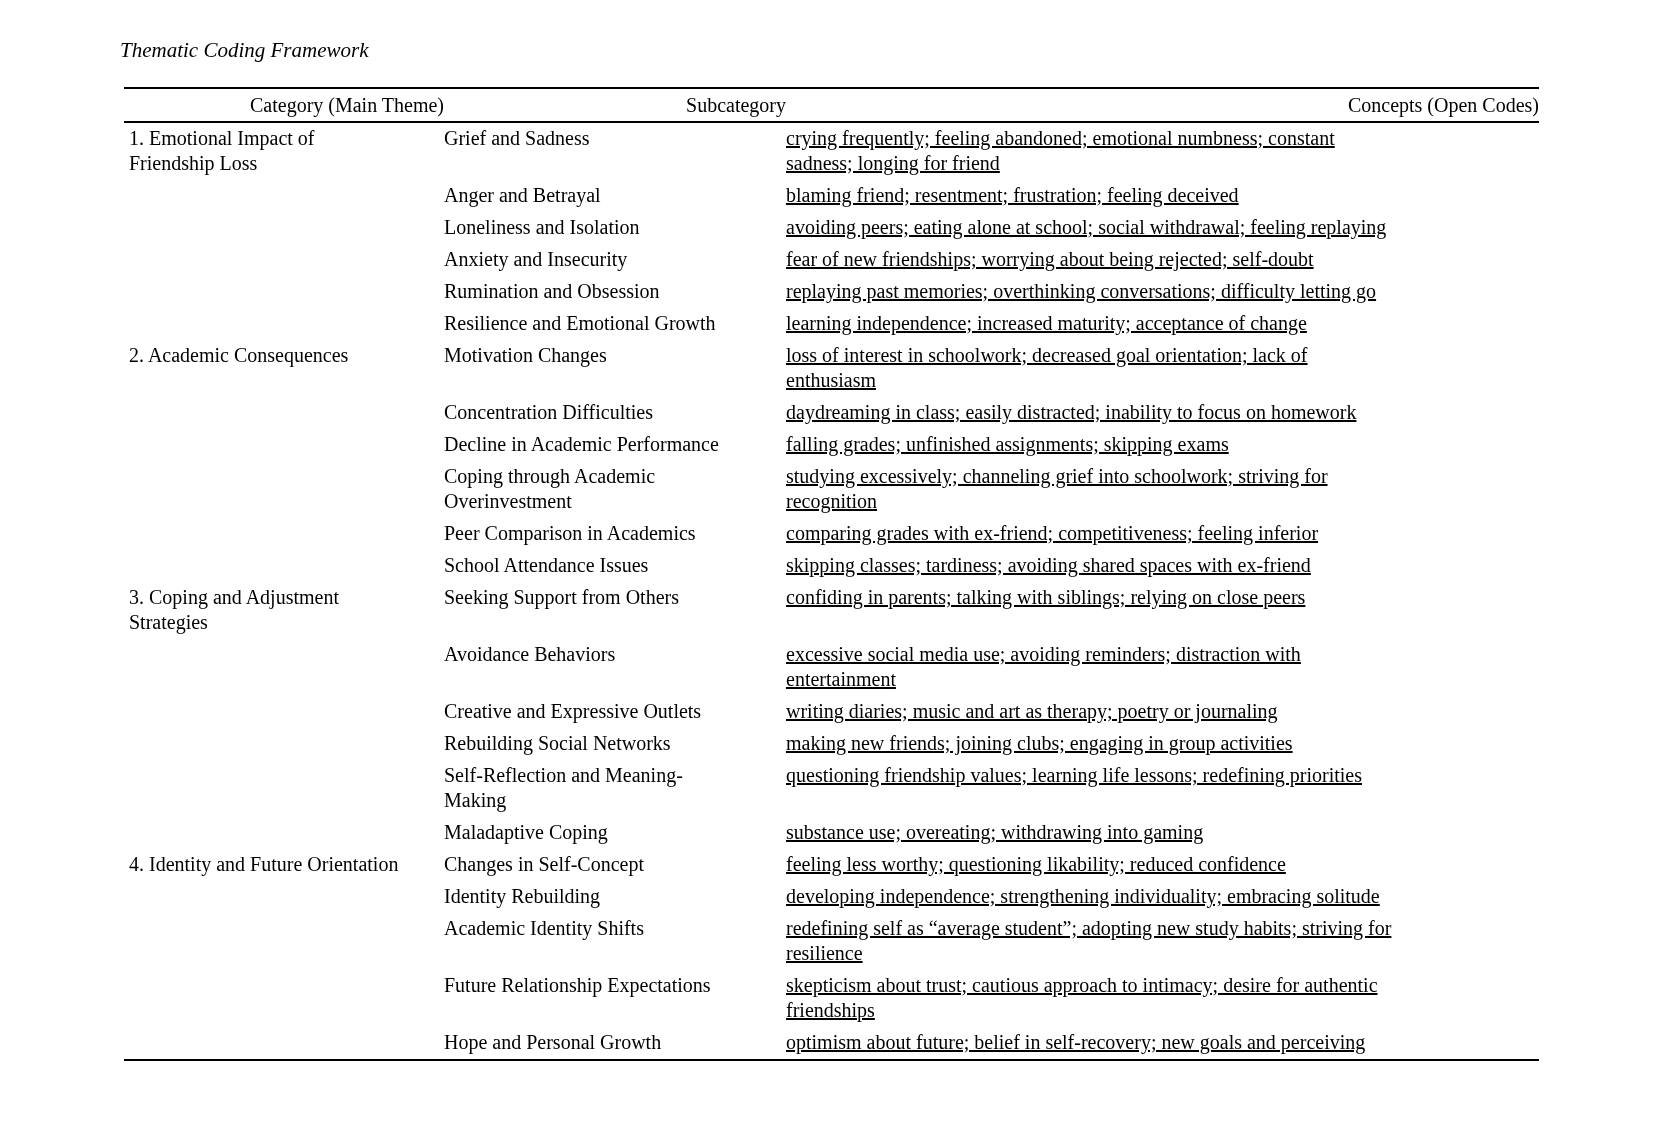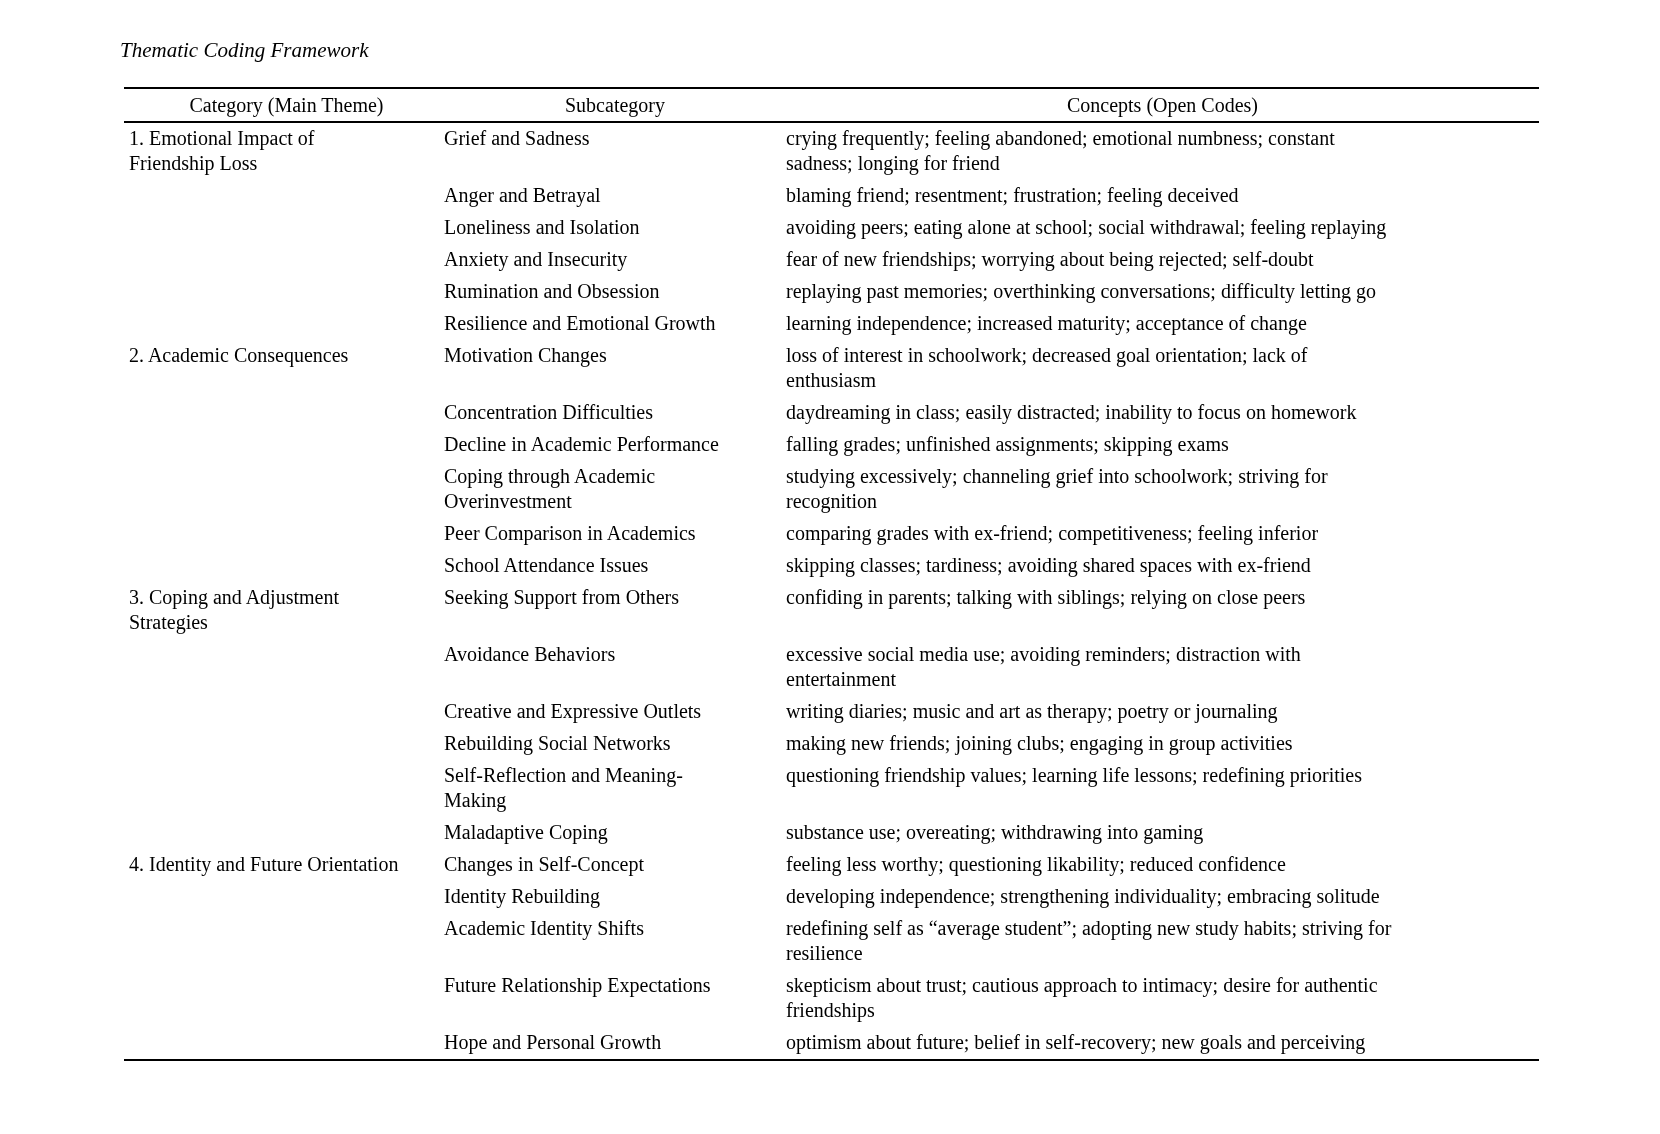--- a/index.html
+++ b/index.html
@@ -34,38 +34,38 @@
     width: 1415px;
     margin-left: 4px;
     border-top: 2px solid #000;
     border-bottom: 2px solid #000;
   }
   col.c1 { width: 320px; }
   col.c2 { width: 342px; }
   col.c3 { width: 753px; }
   th {
     font-weight: normal;
-    text-align: center;
+    text-align: right;
     font-size: 20px;
     line-height: 25px;
     padding: 4px 0 3px 0;
     border-bottom: 2px solid #000;
     vertical-align: top;
   }
   td {
     vertical-align: top;
     font-size: 20px;
     line-height: 25px;
     padding: 3px 0 4px 0;
     white-space: pre-line;
   }
   th:first-child, td.cat { padding-left: 5px; }
   td.cat { padding-right: 10px; }
   td.sub { padding-right: 35px; }
-  td.con { padding-right: 95px; }
+  td.con { padding-right: 95px; text-decoration: underline; }
 </style>
 </head>
 <body>
 
 <div class="doc">
   <p class="table-title">Thematic Coding Framework</p>
 
   <table class="coding-table">
     <colgroup>
       <col class="c1">

